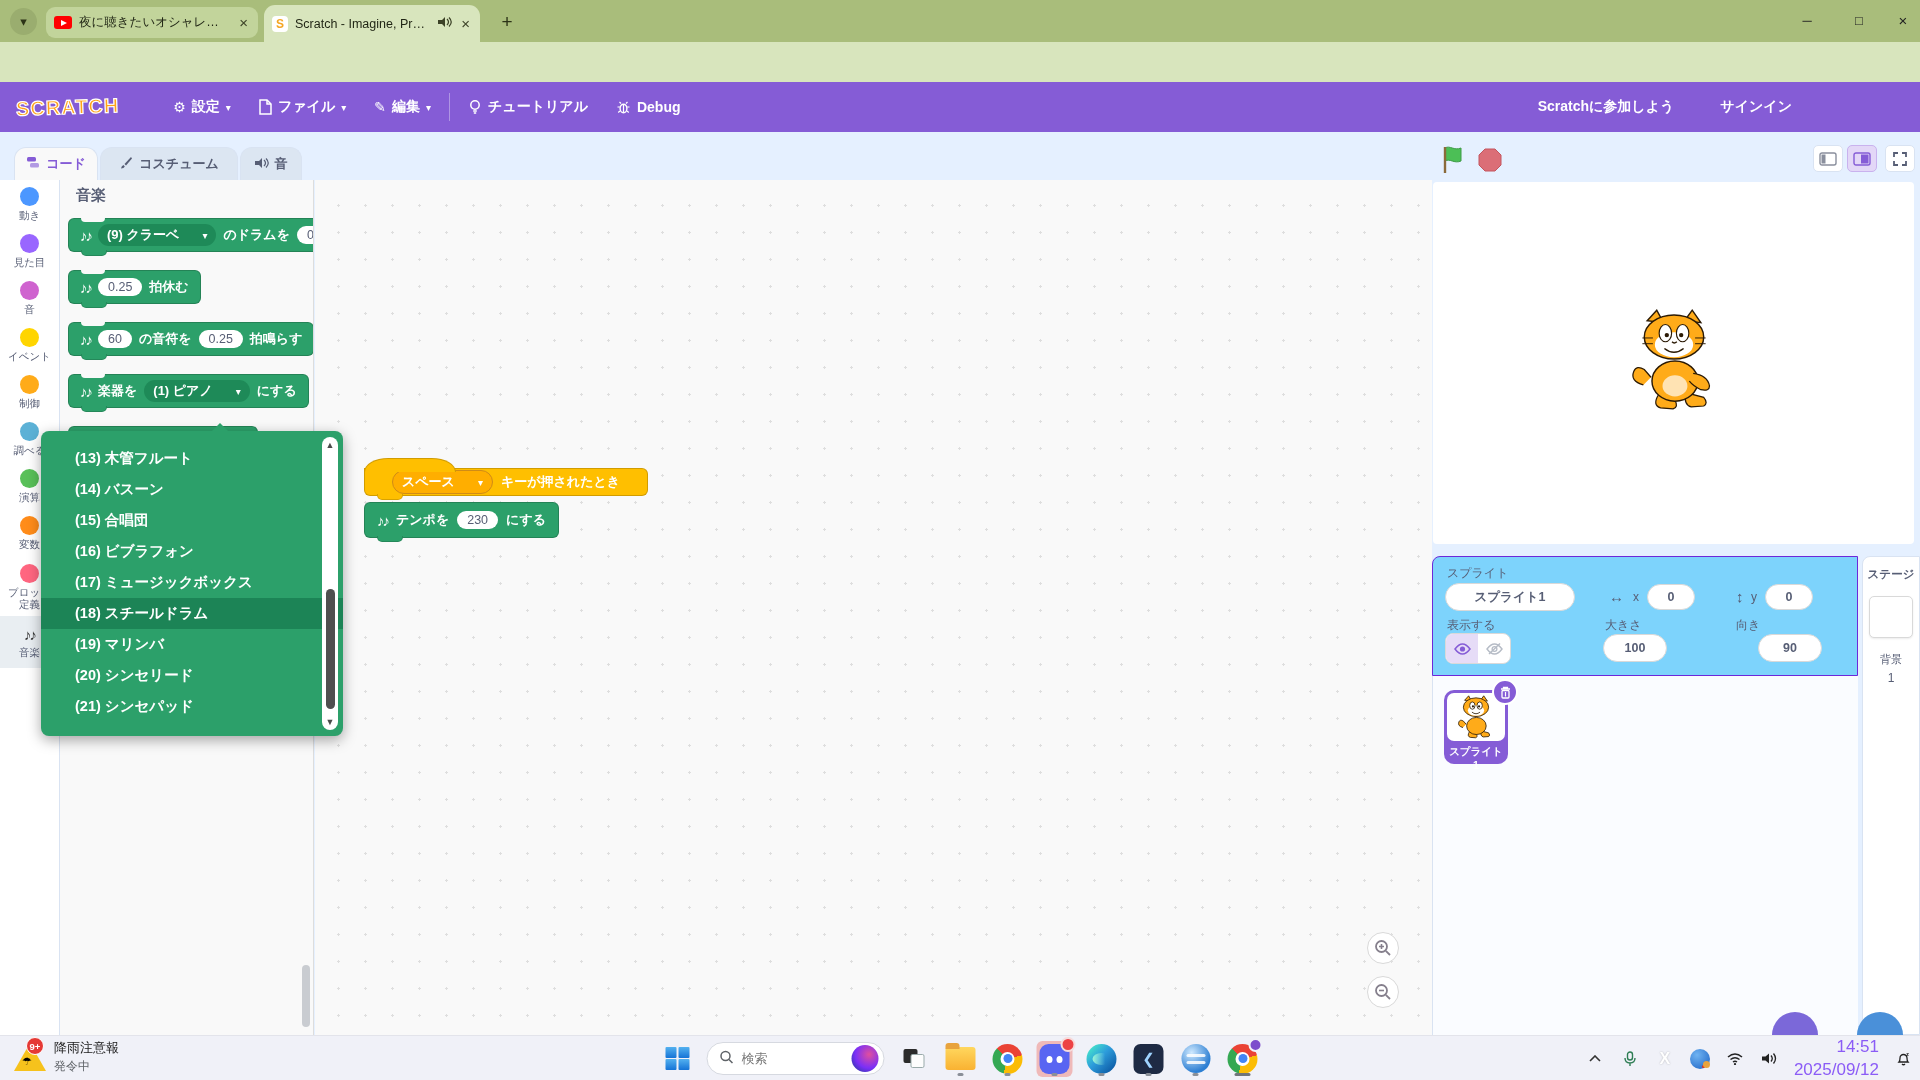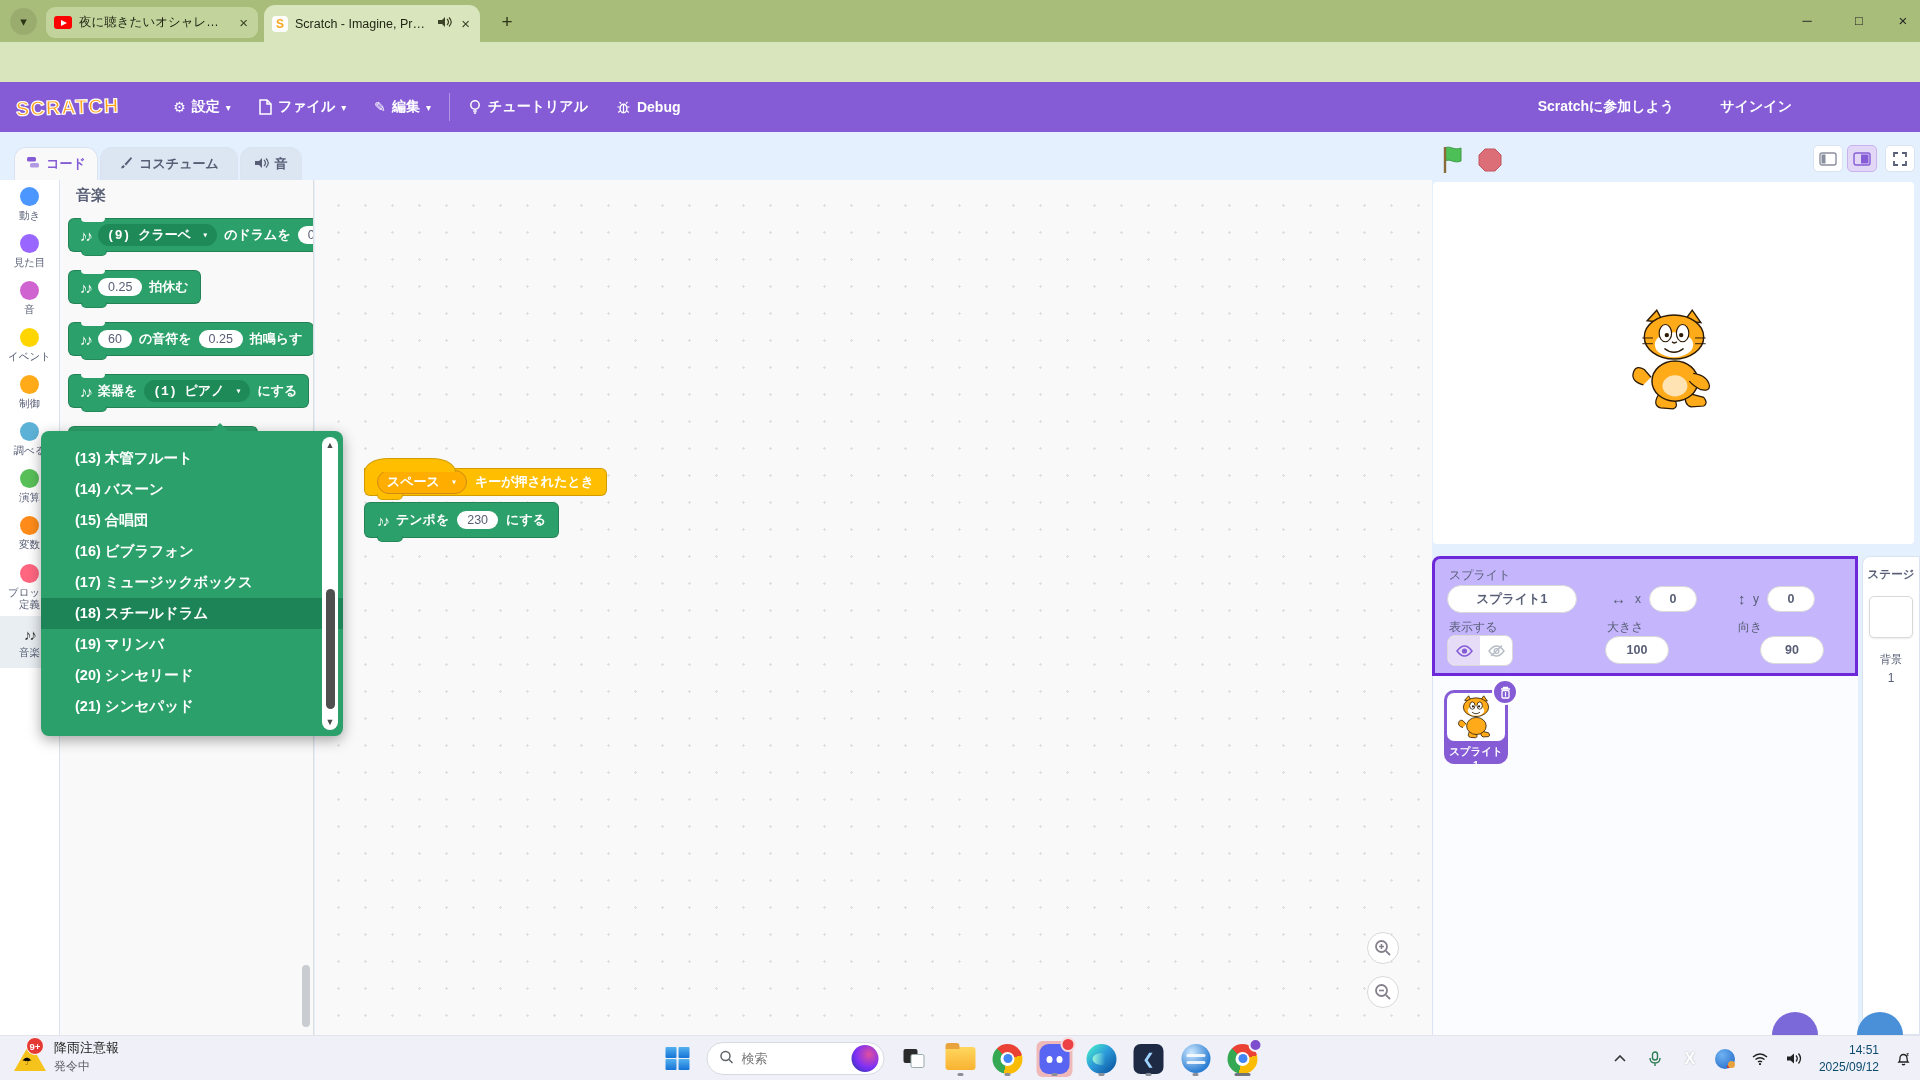--- a/index.html
+++ b/index.html
@@ -55,31 +55,31 @@
   .music-note-ic { font-size:15px; color:#333; letter-spacing:-2px; }
 
   
   .palette { position:absolute; left:60px; top:180px; width:254px; height:855px; background:#F9F9F9; border-right:1px solid #DDD; overflow:hidden; z-index:1; }
   .pal-header { position:absolute; left:16px; top:6px; font-size:15px; font-weight:700; color:#575E75; }
   .blk { position:absolute; height:34px; background:#2CA06A; border:1px solid rgba(0,0,0,.18); border-radius:6px; color:#fff; display:flex; align-items:center; gap:7px; padding:0 11px; font-size:13px; font-weight:600; white-space:nowrap; }
   .blk::after { content:""; position:absolute; bottom:-5px; left:12px; width:24px; height:5px; background:inherit; border:1px solid rgba(0,0,0,.15); border-top:none; border-radius:0 0 5px 5px; }
   .blk::before { content:""; position:absolute; top:-1px; left:12px; width:24px; height:4px; background:#F9F9F9; border-radius:0 0 5px 5px; }
   .blk .notes { font-size:15px; letter-spacing:-2px; }
   .oval { background:#fff; color:#575E75; border-radius:999px; padding:2px 10px; font-size:12.5px; font-weight:500; }
-  .ddf { background:#1E8A58; border-radius:999px; padding:2px 9px; display:inline-flex; align-items:center; gap:11px;font-family:Liberation Mono, monospace; }
+  .ddf { background:#1E8A58; border-radius:999px; padding:2px 9px; display:inline-flex; align-items:center; gap:23px; }
   .pb1 { left:8px; top:38px; width:312px; }
   .pb2 { left:8px; top:90px; }
   .pb3 { left:8px; top:142px; }
   .pb4 { left:8px; top:194px; }
   .pb5 { position:absolute; left:8px; top:246px; width:190px; height:10px; background:#2CA06A; border:1px solid rgba(0,0,0,.18); border-radius:6px 6px 0 0; }
   .pal-scroll { position:absolute; right:3px; bottom:8px; width:8px; height:62px; border-radius:4px; background:#C9CCD1; }
 
   
   .canvas { position:absolute; left:315px; top:180px; width:1117px; height:855px; background:#F9F9F9; background-image:radial-gradient(#DEDEDE 1.3px, transparent 1.4px); background-size:27px 27px; background-position:10px 12px; }
-  .hat { position:absolute; left:49px; top:288px; height:28px; background:#FFBF00; border:1px solid rgba(0,0,0,.18); border-radius:0 6px 6px 6px; color:#fff; display:flex; align-items:center; gap:8px; padding:0 12px; font-size:13px; font-weight:600; white-space:nowrap; z-index:2; }
+  .hat { position:absolute; left:49px; top:288px; height:28px; background:#FFBF00; border:1px solid rgba(0,0,0,.18); border-radius:0 6px 6px 6px; color:#fff; display:flex; align-items:center; gap:8px; padding:0 27px; font-size:13px; font-weight:600; white-space:nowrap; z-index:2; }
   .hat::before { content:""; position:absolute; top:-11px; left:-1px; width:90px; height:13px; background:#FFBF00; border:1px solid rgba(0,0,0,.18); border-bottom:none; border-radius:45px 45px 0 0 / 26px 26px 0 0; }
   .hat::after { content:""; position:absolute; bottom:-5px; left:12px; width:24px; height:5px; background:#FFBF00; border:1px solid rgba(0,0,0,.15); border-top:none; border-radius:0 0 5px 5px; }
   .hat .ddf { background:#FFAE00; border:1px solid #CF8B17; }
   .tempo { left:49px; top:322px; position:absolute; height:36px; background:#2CA06A; border:1px solid rgba(0,0,0,.18); border-radius:6px; color:#fff; display:flex; align-items:center; gap:8px; padding:0 12px; font-size:13px; font-weight:600; white-space:nowrap; }
   .tempo::after { content:""; position:absolute; bottom:-5px; left:12px; width:24px; height:5px; background:#2CA06A; border:1px solid rgba(0,0,0,.15); border-top:none; border-radius:0 0 5px 5px; }
   .zoom-btn { position:absolute; width:32px; height:32px; border-radius:50%; background:#FFF; border:1px solid #D9D9D9; display:flex; align-items:center; justify-content:center; color:#857F8C; font-size:15px; font-weight:700; }
 
   
   .dropdown { position:absolute; left:41px; top:431px; width:302px; height:305px; background:#2CA06A; border-radius:8px; box-shadow:0 4px 14px rgba(0,0,0,.35); z-index:50; padding:12px 0; }
   .dropdown::before { content:""; position:absolute; top:-8px; left:170px; border-left:9px solid transparent; border-right:9px solid transparent; border-bottom:9px solid #2CA06A; }
@@ -89,21 +89,21 @@
   .dd-arrow { position:absolute; left:0; width:16px; text-align:center; font-size:9px; color:#4A4A4A; }
   .dd-thumb { position:absolute; left:3.5px; top:52%; width:9px; height:41%; background:#4F4F4F; border-radius:5px; }
 
   
   .stage-ctl { position:absolute; top:146px; }
   .layout-btn { position:absolute; top:145px; width:30px; height:27px; border:1px solid #D9E3F2; background:#FFF; border-radius:5px; display:flex; align-items:center; justify-content:center; }
   .layout-btn.selected { background:#E3D7F7; border-color:#C9B2EE; }
   .stage { position:absolute; left:1433px; top:182px; width:481px; height:362px; background:#FFF; border-radius:4px; }
   .stage-cat { position:absolute; left:1628px; top:308px; }
 
-  .sprite-info { position:absolute; left:1432px; top:556px; width:426px; height:120px; background:#c4b5fd; border:3px solid #6d28d9; border-radius:8px 0 0 0; z-index:2; }
+  .sprite-info { position:absolute; left:1432px; top:556px; width:426px; height:120px; background:#7dd3fc; border:1px solid #6d28d9; border-radius:8px 0 0 0; z-index:2; }
   .sp-label { position:absolute; font-size:12px; color:#575E75; }
   .pill-input { position:absolute; border:1px solid #D9D9D9; border-radius:999px; background:#FFF; font-size:12.5px; color:#575E75; text-align:center; font-family:inherit; font-weight:600; }
   .xy-ic { position:absolute; font-size:15px; font-weight:700; color:#575E75; }
   .eye-group { position:absolute; left:12px; top:76px; width:66px; height:31px; border:1px solid #D9D9D9; border-radius:8px; display:flex; overflow:hidden; background:#FFF; }
   .eye-cell { flex:1; display:flex; align-items:center; justify-content:center; }
   .eye-cell.on { background:#E6DCF7; }
   .sprite-list { position:absolute; left:1432px; top:676px; width:426px; height:359px; background:#FAFCFF; border-left:1px solid #D9E3F2; }
   .sprite-card { position:absolute; left:1444px; top:690px; width:64px; height:74px; background:#855CD6; border-radius:10px; padding:3px; z-index:3; }
   .sprite-card .thumb { width:58px; height:48px; background:#FFF; border-radius:7px; display:flex; align-items:center; justify-content:center; }
   .sprite-card .nm { color:#fff; font-size:10.5px; text-align:center; margin-top:4px; font-weight:600; }
@@ -146,21 +146,21 @@
   .discord::before { content:""; position:absolute; left:7px; top:12px; width:6px; height:7px; border-radius:50%; background:#fff; box-shadow:10px 0 0 #fff; }
   .noti-badge { position:absolute; right:-3px; top:-4px; width:15px; height:15px; border-radius:50%; background:#ED4245; border:2px solid #F6DCDC; z-index:2; }
   .edge-ic { width:30px; height:30px; border-radius:50%; background:linear-gradient(135deg,#49F0C9 5%,#2D9CDB 45%,#0C59A4 90%); position:relative; }
   .edge-ic::before { content:""; position:absolute; left:6px; top:9px; width:18px; height:12px; border-radius:50%; background:linear-gradient(90deg,#9CF5D9,transparent 70%); }
   .darkapp { width:30px; height:30px; border-radius:7px; background:#1E2A44; color:#9FD3FF; font-size:15px; font-weight:700; display:flex; align-items:center; justify-content:center; }
   .bluesphere { width:29px; height:29px; border-radius:50%; background:radial-gradient(circle at 35% 30%, #CFE9FF, #2D7FD3 70%); position:relative; }
   .bluesphere::before { content:""; position:absolute; left:5px; top:10px; width:19px; height:3px; background:rgba(255,255,255,.85); border-radius:2px; box-shadow:0 7px 0 rgba(255,255,255,.85); }
   .profile-dot { position:absolute; right:-2px; top:-3px; width:14px; height:14px; border-radius:50%; background:#7C4DCC; border:2px solid #F0F1F8; }
   .tray { position:absolute; right:6px; top:0; height:45px; display:flex; align-items:center; gap:13px; }
   .tray-ic { display:flex; align-items:center; justify-content:center; width:22px; }
-  .clock { text-align:right; font-size:12px; color:#0c4a6e; line-height:1.35; }
+  .clock { text-align:right; font-size:17px; color:#8b5cf6; line-height:1.35; }
   .x-ic { color:#FFF; font-weight:800; font-size:16px; text-shadow:0 0 2px rgba(0,0,0,.25); }
   .tray-blue { width:20px; height:20px; border-radius:50%; background:radial-gradient(circle at 35% 30%, #6FB3F2, #1B62C4); position:relative; }
   .tray-blue::after { content:""; position:absolute; right:0; bottom:1px; width:7px; height:7px; border-radius:50%; background:#E8A33D; box-shadow:-3px 2px 0 -2px #D93025; }
 </style>
 </head>
 <body>
 
 <div id="screen">
 
   <div class="tabstrip">

